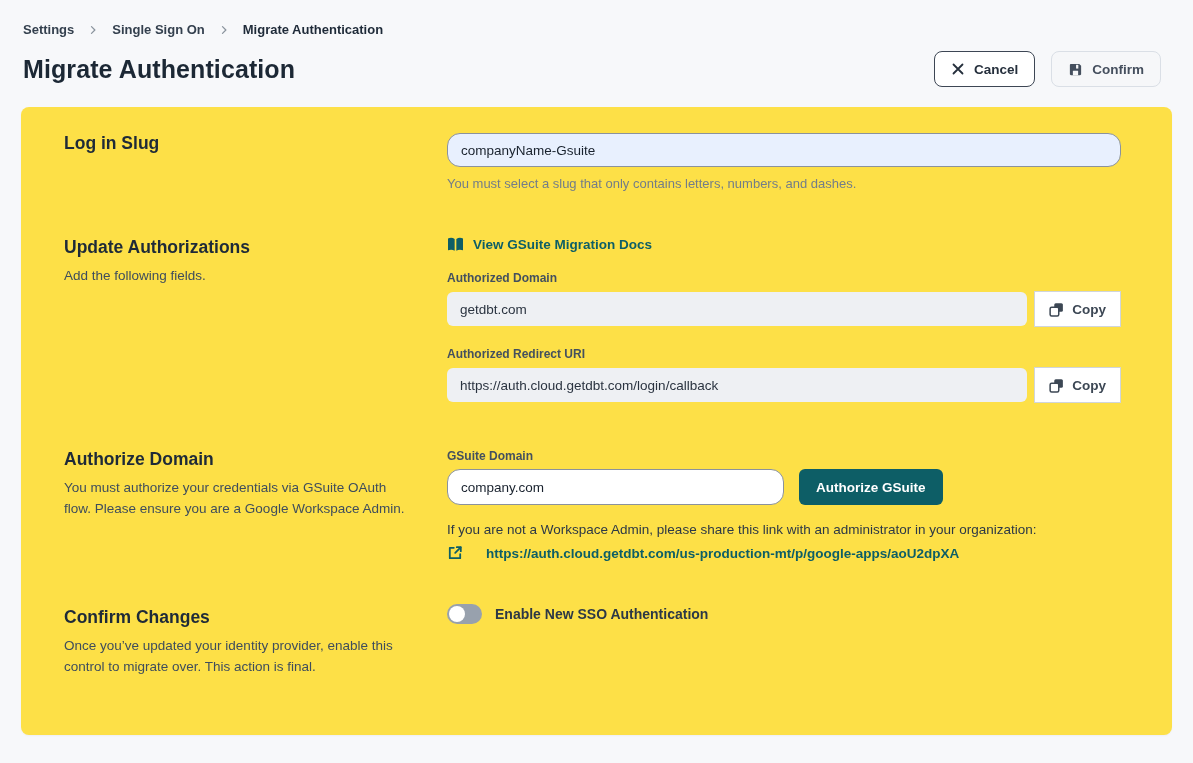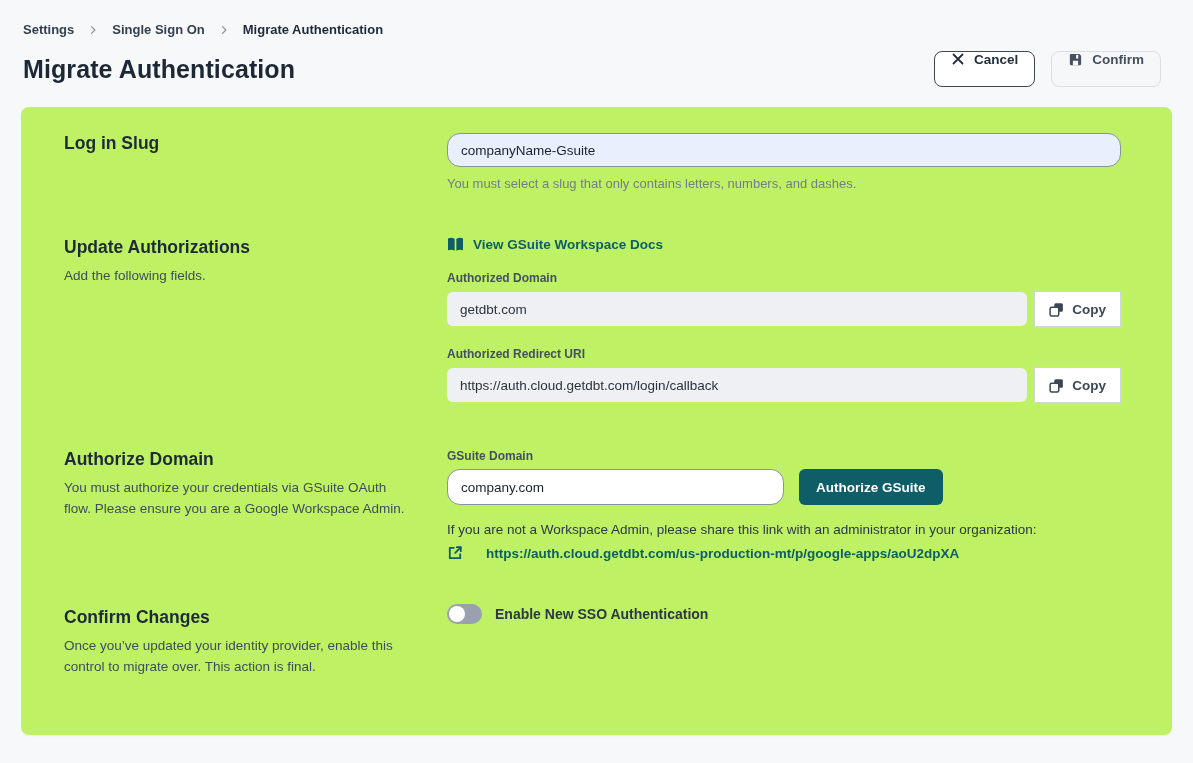--- a/index.html
+++ b/index.html
@@ -13,30 +13,30 @@
   
   .page-header { padding:22px 32px 0 23px; }
   .breadcrumb { display:flex; align-items:center; font-size:13px; color:#34404e; font-weight:600; }
   .breadcrumb .crumb { cursor:pointer; }
   .breadcrumb .crumb.current { font-weight:700; color:#1e2a38; cursor:default; }
   .breadcrumb .sep { margin:0 13px; display:flex; align-items:center; color:#8b949e; }
   .title-row { display:flex; align-items:center; justify-content:space-between; margin-top:14px; }
   .page-title { font-size:25px; font-weight:700; color:#1c2835; letter-spacing:.1px; }
   .header-actions { display:flex; gap:16px; }
   .btn {
-    display:inline-flex; gap:9px;
+    display:inline-flex; align-items:center; gap:9px;
     font-family:inherit; font-size:13.5px; font-weight:600;
     height:36px; padding:0 16px; border-radius:8px; cursor:pointer; background:#fff;
   }
   .btn-cancel { border:1px solid #3d4654; color:#252f3c; }
   .btn-confirm { border:1px solid #dadfe6; background:#f6f7f9; color:#454f5e; }
   
   .card {
     margin:20px 21px 8px 21px;
-    background:#bef264;
+    background:#fde047;
     border-radius:8px;
     box-shadow:0 1px 2px rgba(16,24,40,.04);
     padding:26px 51px 40px 43px;
     min-height:628px;
   }
   .section { display:grid; grid-template-columns:383px 1fr; align-items:start; }
   .section + .section { margin-top:46px; }
   .section-heading { font-size:17.5px; font-weight:700; color:#1e2a38; }
   .section-desc { margin-top:8px; font-size:13.5px; line-height:1.55; color:#3f4d5c; max-width:345px; }
   .field-label { font-size:12px; font-weight:700; color:#44505e; margin-bottom:6px; }
@@ -151,21 +151,21 @@
       <p class="section-desc">Add the following fields.</p>
     </div>
     <div>
       <a class="docs-link">
         <span class="icon">
           <svg width="17" height="15" viewBox="0 0 18 16">
               <path d="M1 1.6 C3.4 .6 6 .7 8.1 2 V14.6 C6 13.3 3.4 13.2 1 14.2 Z" fill="#0d5e66"></path>
               <path d="M17 1.6 C14.6 .6 12 .7 9.9 2 V14.6 C12 13.3 14.6 13.2 17 14.2 Z" fill="#0d5e66"></path>
             </svg>
         </span>
-        <span>View GSuite Workspace Docs</span>
+        <span>View GSuite Migration Docs</span>
       </a>
 
       <div class="field-label">Authorized Domain</div>
       <div class="field-row">
         <div class="readonly-field">getdbt.com</div>
         <button class="btn-copy">
           <span class="icon">
             <svg width="15" height="15" viewBox="0 0 16 16">
                 <rect x="5.6" y="1.2" width="9.2" height="9.2" rx="1.6" fill="#3c4754"></rect>
                 <rect x="1.2" y="5.6" width="9.2" height="9.2" rx="1.6" fill="#ffffff" stroke="#3c4754" stroke-width="1.6"></rect>

